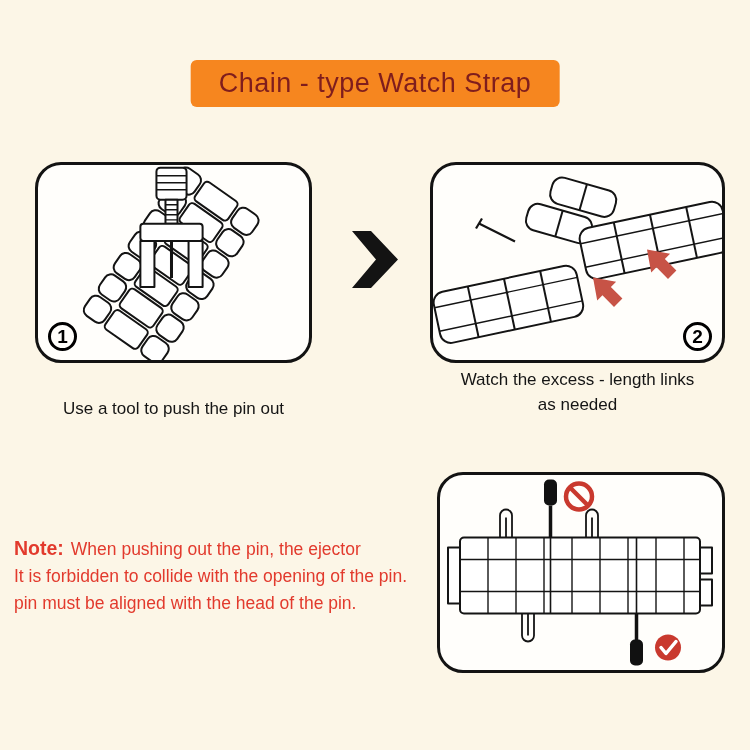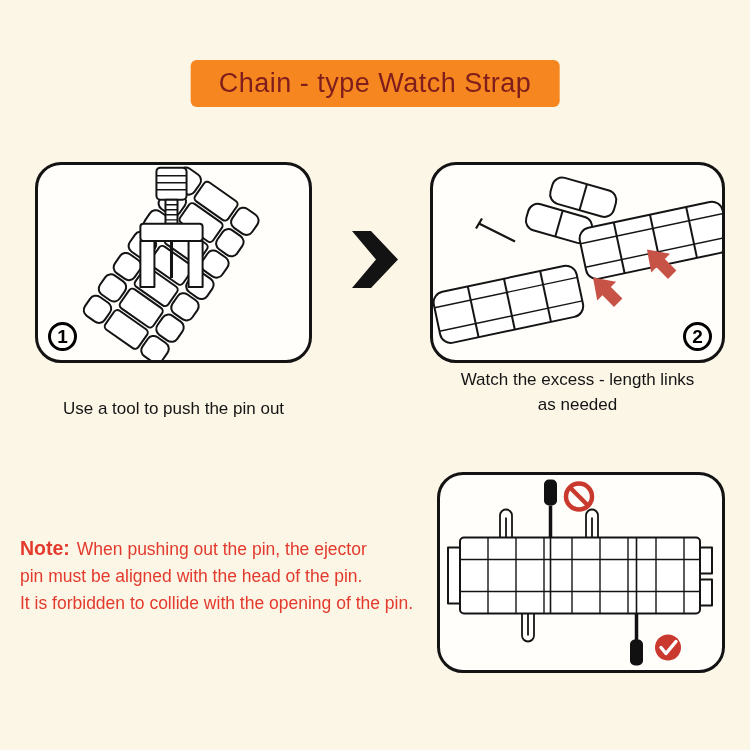--- a/index.html
+++ b/index.html
@@ -29,21 +29,21 @@
   }
   .panel-1 .step-num { left: 10px; bottom: 9px; }
   .panel-2 .step-num { right: 10px; bottom: 9px; }
 
   .caption { position: absolute; color: #151515; font-size: 17px; text-align: center; line-height: 1.45; }
   .caption-1 { left: 35px;  top: 373px; width: 277px; margin-top: 24px; }
   .caption-2 { left: 430px; top: 368px; width: 295px; }
 
   .chevron { position: absolute; left: 352px; top: 231px; width: 46px; height: 57px; }
 
-  .note { position: absolute; left: 20px; top: 533px; width: 430px; color: #e23a2d; font-size: 17.5px; line-height: 1.55; }
+  .note { position: absolute; left: 14px; top: 533px; width: 430px; color: #e23a2d; font-size: 17.5px; line-height: 1.55; }
   .note-label { font-weight: bold; font-size: 19.5px; margin-right: 7px; }
 
   .ln { fill: #fff; stroke: #141414; stroke-width: 2; stroke-linejoin: round; }
   .ln line { stroke: #141414; }
   .thin { stroke-width: 1.4; }
 </style>
 </head>
 <body>
 
 <div class="canvas">
@@ -126,22 +126,22 @@
   </div>
   <div class="caption caption-2">
     <div>Watch the excess - length links</div>
     <div>as needed</div>
   </div>
 
   <div class="note">
     <div class="note-line">
       <span class="note-label">Note:</span><span>When pushing out the pin, the ejector</span>
     </div>
+    <div class="note-line">It is forbidden to collide with the opening of the pin.</div>
     <div class="note-line">pin must be aligned with the head of the pin.</div>
-    <div class="note-line">It is forbidden to collide with the opening of the pin.</div>
   </div>
 
   <div class="panel panel-3">
     <svg viewBox="0 0 282 194">
       <g class="ln">
         <rect x="20" y="62" width="240" height="76" rx="4"></rect>
         <line x1="20" y1="84" x2="260" y2="84" class="thin"></line>
         <line x1="20" y1="116" x2="260" y2="116" class="thin"></line>
         <line x1="48" y1="62" x2="48" y2="138" class="thin"></line>
         <line x1="76" y1="62" x2="76" y2="138" class="thin"></line>

